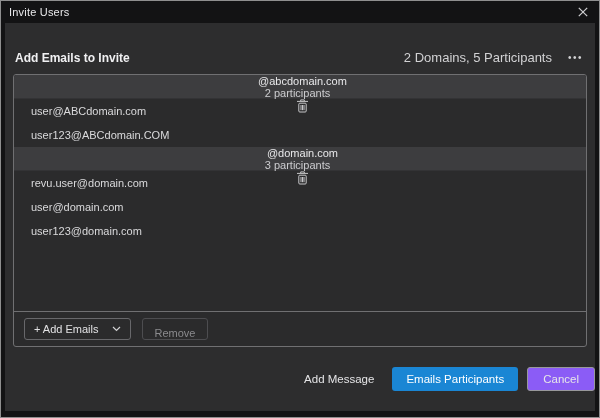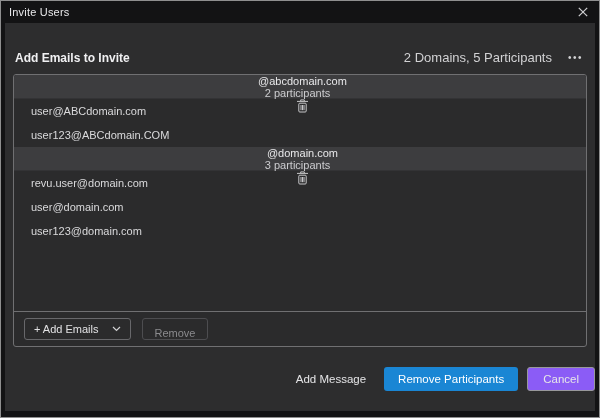--- a/index.html
+++ b/index.html
@@ -153,18 +153,18 @@
           </svg>
         </button>
         <button class="btn btn-remove">
           <span>Remove</span>
         </button>
       </div>
     </div>
 
     <div class="panel-footer">
       <span class="add-message">Add Message</span>
-      <button class="btn btn-invite">Remove Participants</button>
+      <button class="btn btn-invite">Emails Participants</button>
       <button class="btn btn-cancel">Cancel</button>
     </div>
 
   </div>
 </div>
 
 </body></html>

